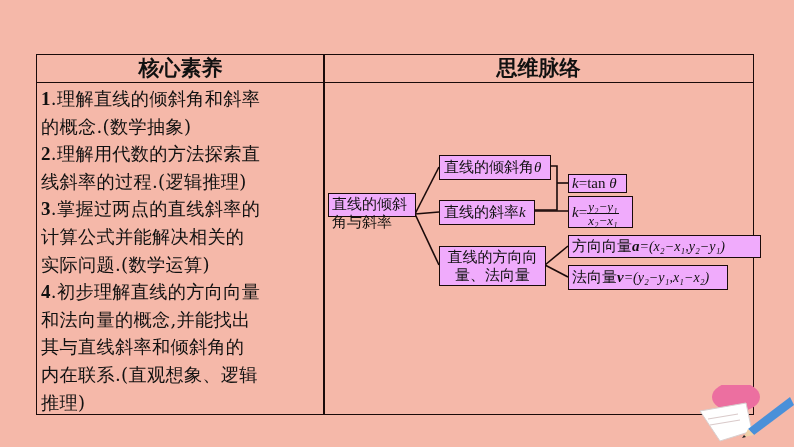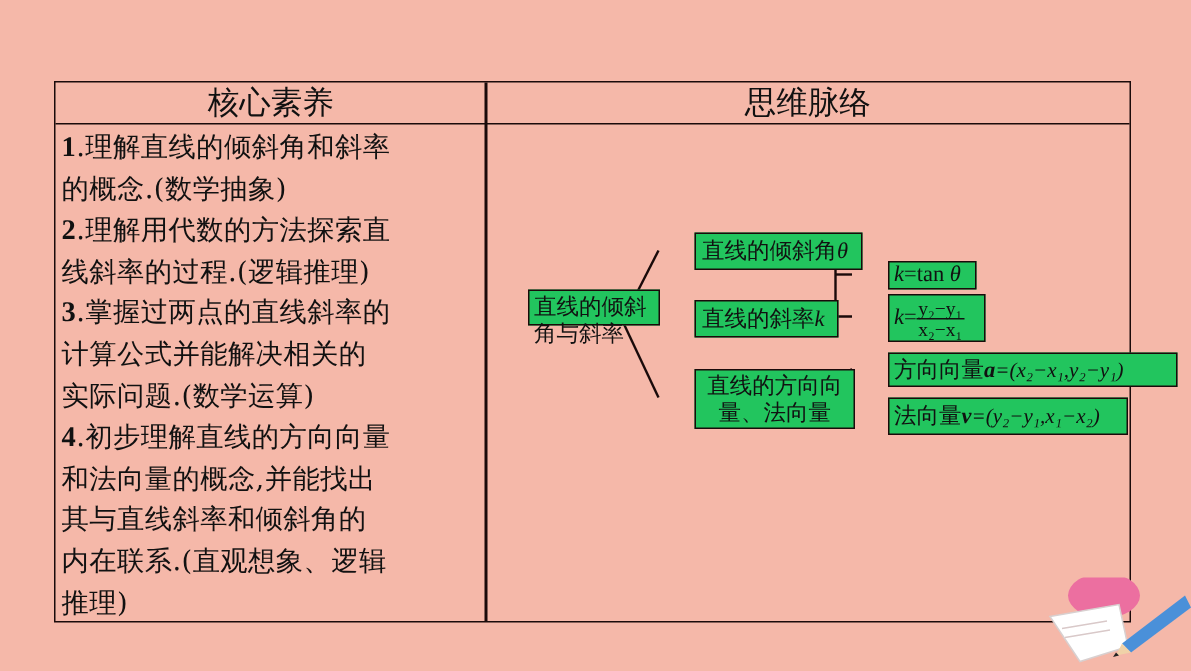--- a/index.html
+++ b/index.html
@@ -14,43 +14,42 @@
     position: absolute; left: 36px; top: 54px;
     width: 718px; height: 361px;
     border: 1.5px solid #1a0a0a;
     box-sizing: border-box;
   }
   .hdr {
     position: absolute; top: 0; height: 28px;
     border-bottom: 1.5px solid #1a0a0a;
     box-sizing: border-box;
     font-family: "DejaVu Sans", "Liberation Sans", sans-serif;
-    font-size: 21px; line-height: 27px; text-align: center;
+    font-size: 21px; line-height: 27px; text-align: center; font-weight: bold;
   }
   .hdr.left { left: 0; width: 287px; }
   .hdr.right { left: 287px; right: 0; }
   .vdiv {
     position: absolute; left: 286px; top: 0; bottom: 0;
     width: 1.5px; background: #1a0a0a;
   }
   .leftcol {
     position: absolute; left: 4px; top: 30px; width: 282px;
     font-size: 18.2px; line-height: 27.6px; letter-spacing: 0.3px;
   }
   .leftcol .line { white-space: nowrap; display: block; }
   .leftcol b { font-family: "Liberation Serif", serif; font-weight: bold; font-size: 19px; }
   .box {
     position: absolute; border: 1.5px solid #1a0a0a;
-    box-sizing: border-box; background: #22c55e;
+    box-sizing: border-box; background: #f0abfc;
     font-size: 15px; line-height: 18px; padding: 2px 4px;
     white-space: nowrap;
-    margin-left: 24px;
   }
   .box i { font-family: "Liberation Serif", serif; font-style: italic; }
-  .frac { display: inline-block; vertical-align: middle; text-align: center; font-family: "Liberation Serif", serif; font-size: 13px; line-height: 13px; }
+  .frac { display: inline-block; vertical-align: middle; text-align: center; font-family: "Liberation Serif", serif; font-style: italic; font-size: 13px; line-height: 13px; }
   .frac .num { display: block; border-bottom: 1px solid #111; padding: 0 1px; }
   .frac .den { display: block; padding: 0 1px; }
   svg.lines { position: absolute; left: 0; top: 0; }
   .deco { position: absolute; left: 690px; top: 385px; }
 </style>
 </head>
 <body>
 
 <div class="table">
   <div class="hdr left">核心素养</div>

